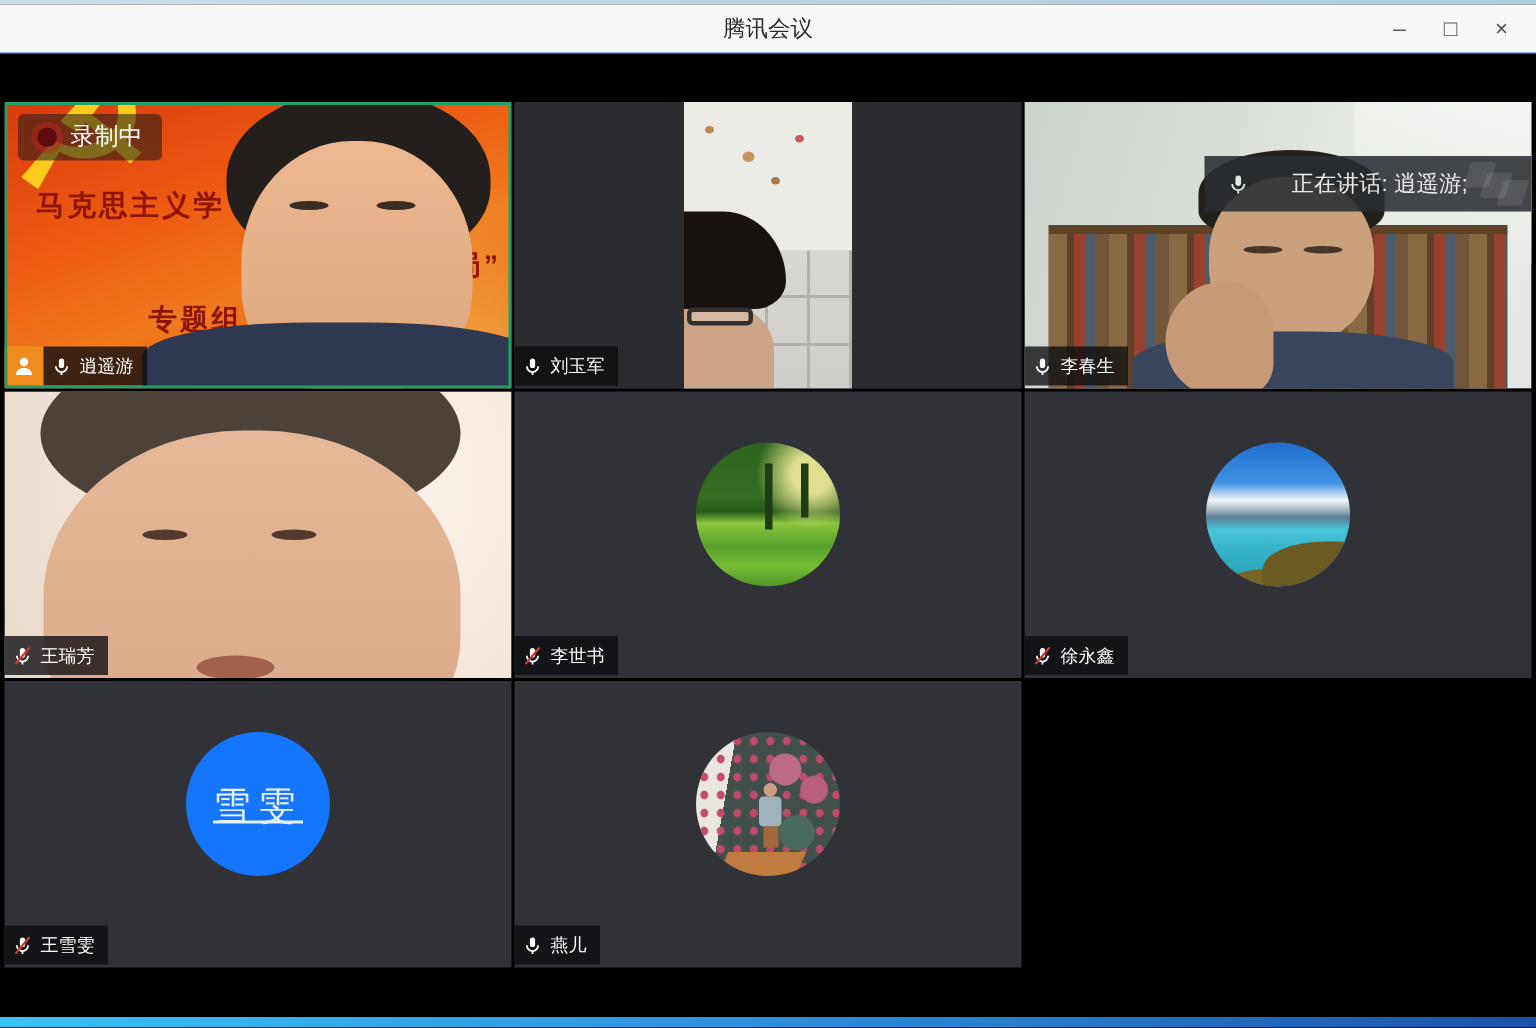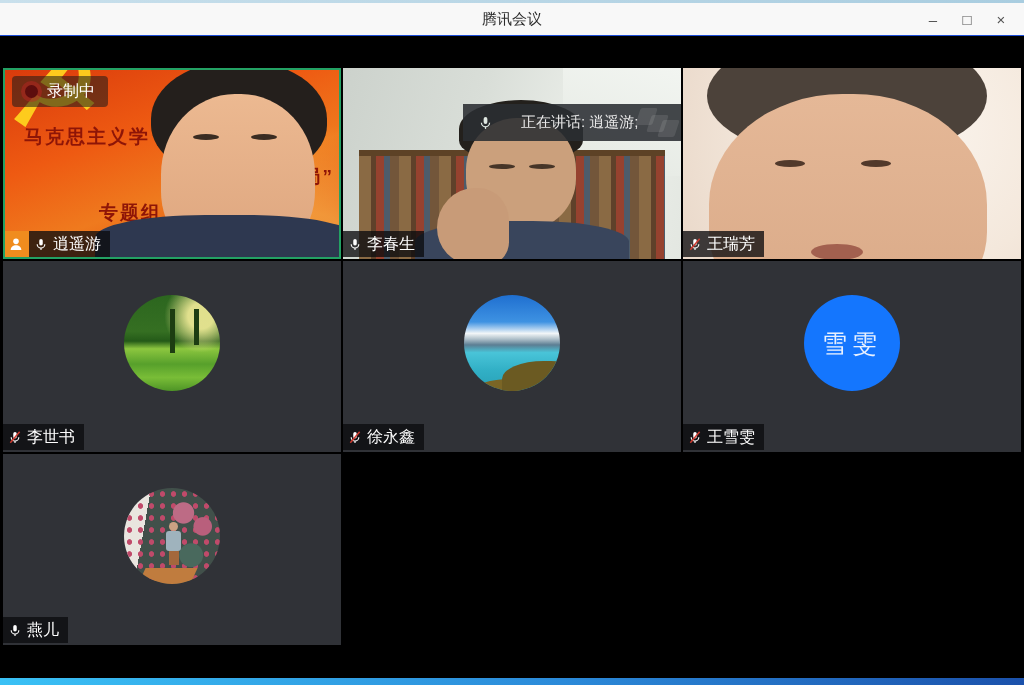--- a/index.html
+++ b/index.html
@@ -28,21 +28,21 @@
   .bottombar { position:absolute; bottom:0; left:0; width:1024px; height:7px;
           background:linear-gradient(to right,#3ac1f5 0%,#2b8ad9 55%,#1b51ab 100%); }
 
   
   .nameplate { position:absolute; left:0; bottom:2px; display:flex;
                align-items:stretch; height:26px; z-index:30; }
   .host-badge { width:26px; background:#f08c1e; display:flex;
                 align-items:center; justify-content:center; }
   .plate { display:flex; align-items:center; gap:5px;
            background:rgba(12,12,14,.78); padding:0 9px 0 5px;
-           color:#fff; font-size:16px; white-space:nowrap; }
+           color:#fff; font-size:12px; white-space:nowrap; }
   .mic { flex:0 0 auto; }
   .tile:not(.muted) .slash { display:none; }
 
   
   .rec-badge { position:absolute; top:8px; left:9px; height:31px; padding:0 13px;
                display:flex; align-items:center; gap:9px; border-radius:4px;
                background:rgba(25,25,25,.55); color:#fff; font-size:16px; z-index:35;text-align:right; }
   .rec-dot { width:13px; height:13px; border-radius:50%; background:#5d0d0d;
              box-shadow:0 0 0 4px rgba(190,35,35,.45); }
 
@@ -51,21 +51,21 @@
               background:rgba(42,46,50,.88); display:flex; align-items:center;
               gap:28px; padding-left:15px; color:#e9e9e9; font-size:15px; z-index:35; }
   .logo-marks { position:absolute; right:4px; top:4px; display:flex; }
   .logo-marks i { width:17px; height:17px; background:rgba(255,255,255,.10);
                   transform:skewX(-18deg); margin-left:-6px; border-radius:2px; }
   .logo-marks i:nth-child(2){ margin-top:7px; }
   .logo-marks i:nth-child(3){ margin-top:12px; }
 
   
   .avatar { position:absolute; left:50%; top:34px; transform:translateX(-50%);
-            width:96px; height:96px; border-radius:50%; overflow:hidden; }
+            width:96px; height:96px; border-radius:50%; overflow:hidden;text-decoration:underline; }
   .avatar-park { background:
       radial-gradient(circle at 80% 22%, rgba(255,244,160,.85) 0 12%, transparent 34%),
       linear-gradient(to bottom,#2c661f 0%,#356f22 38%,#245a18 48%,#8cc63f 56%,#57a02b 72%,#79bd37 86%,#4e9426 100%); }
   .avatar-park::before, .avatar-park::after { content:""; position:absolute; top:14px;
       width:5px; height:44px; background:#1d3d12; }
   .avatar-park::before { left:46px; } .avatar-park::after { left:70px; height:36px; }
   .avatar-lake { background:
       linear-gradient(to bottom,#1f6fd0 0%,#3e92e2 28%,#f2f6f8 40%,#aebfc9 46%,#5c7e93 52%,#49c4d8 60%,#32b0c6 78%,#27a0b6 100%); }
   .avatar-lake::after { content:""; position:absolute; left:38px; bottom:0;
       width:70px; height:30px; background:#6b5a22; border-radius:60% 30% 0 0;
@@ -214,20 +214,42 @@
                 <rect x="9" y="2.5" width="6" height="11" rx="3" fill="#fff"></rect>
                 <path d="M5.5 11.5a6.5 6.5 0 0 0 13 0" fill="none" stroke="#fff" stroke-width="2"></path>
                 <line x1="12" y1="18" x2="12" y2="21.5" stroke="#fff" stroke-width="2"></line>
                 <line class="slash" x1="4" y1="21" x2="20" y2="2" stroke="#cf3b30" stroke-width="2.6"></line>
               </svg>
             <span>逍遥游</span>
           </span>
         </div>
       </div>
 
+      <div class="tile">
+        <div class="t2-bg"></div>
+        <div class="t2-video">
+          <div class="t2-ceiling"></div>
+          <div class="t2-spots"></div>
+          <div class="t2-wall"></div>
+          <div class="t2-hair"></div>
+          <div class="t2-skin"></div>
+          <div class="t2-glasses"></div>
+        </div>
+        <div class="nameplate">
+          <span class="plate">
+            <svg class="mic" width="14" height="17" viewBox="0 0 24 24">
+                <rect x="9" y="2.5" width="6" height="11" rx="3" fill="#fff"></rect>
+                <path d="M5.5 11.5a6.5 6.5 0 0 0 13 0" fill="none" stroke="#fff" stroke-width="2"></path>
+                <line x1="12" y1="18" x2="12" y2="21.5" stroke="#fff" stroke-width="2"></line>
+                <line class="slash" x1="4" y1="21" x2="20" y2="2" stroke="#cf3b30" stroke-width="2.6"></line>
+              </svg>
+            <span>刘玉军</span>
+          </span>
+        </div>
+      </div>
 
       <div class="tile">
         <div class="t3-bg"></div>
         <div class="t3-window"></div>
         <div class="t3-shelf"></div>
         <div class="t3-hair"></div>
         <div class="t3-face"></div>
         <div class="t3-brow" style="left:146px"></div>
         <div class="t3-brow" style="left:186px"></div>
         <div class="t3-hand"></div>

